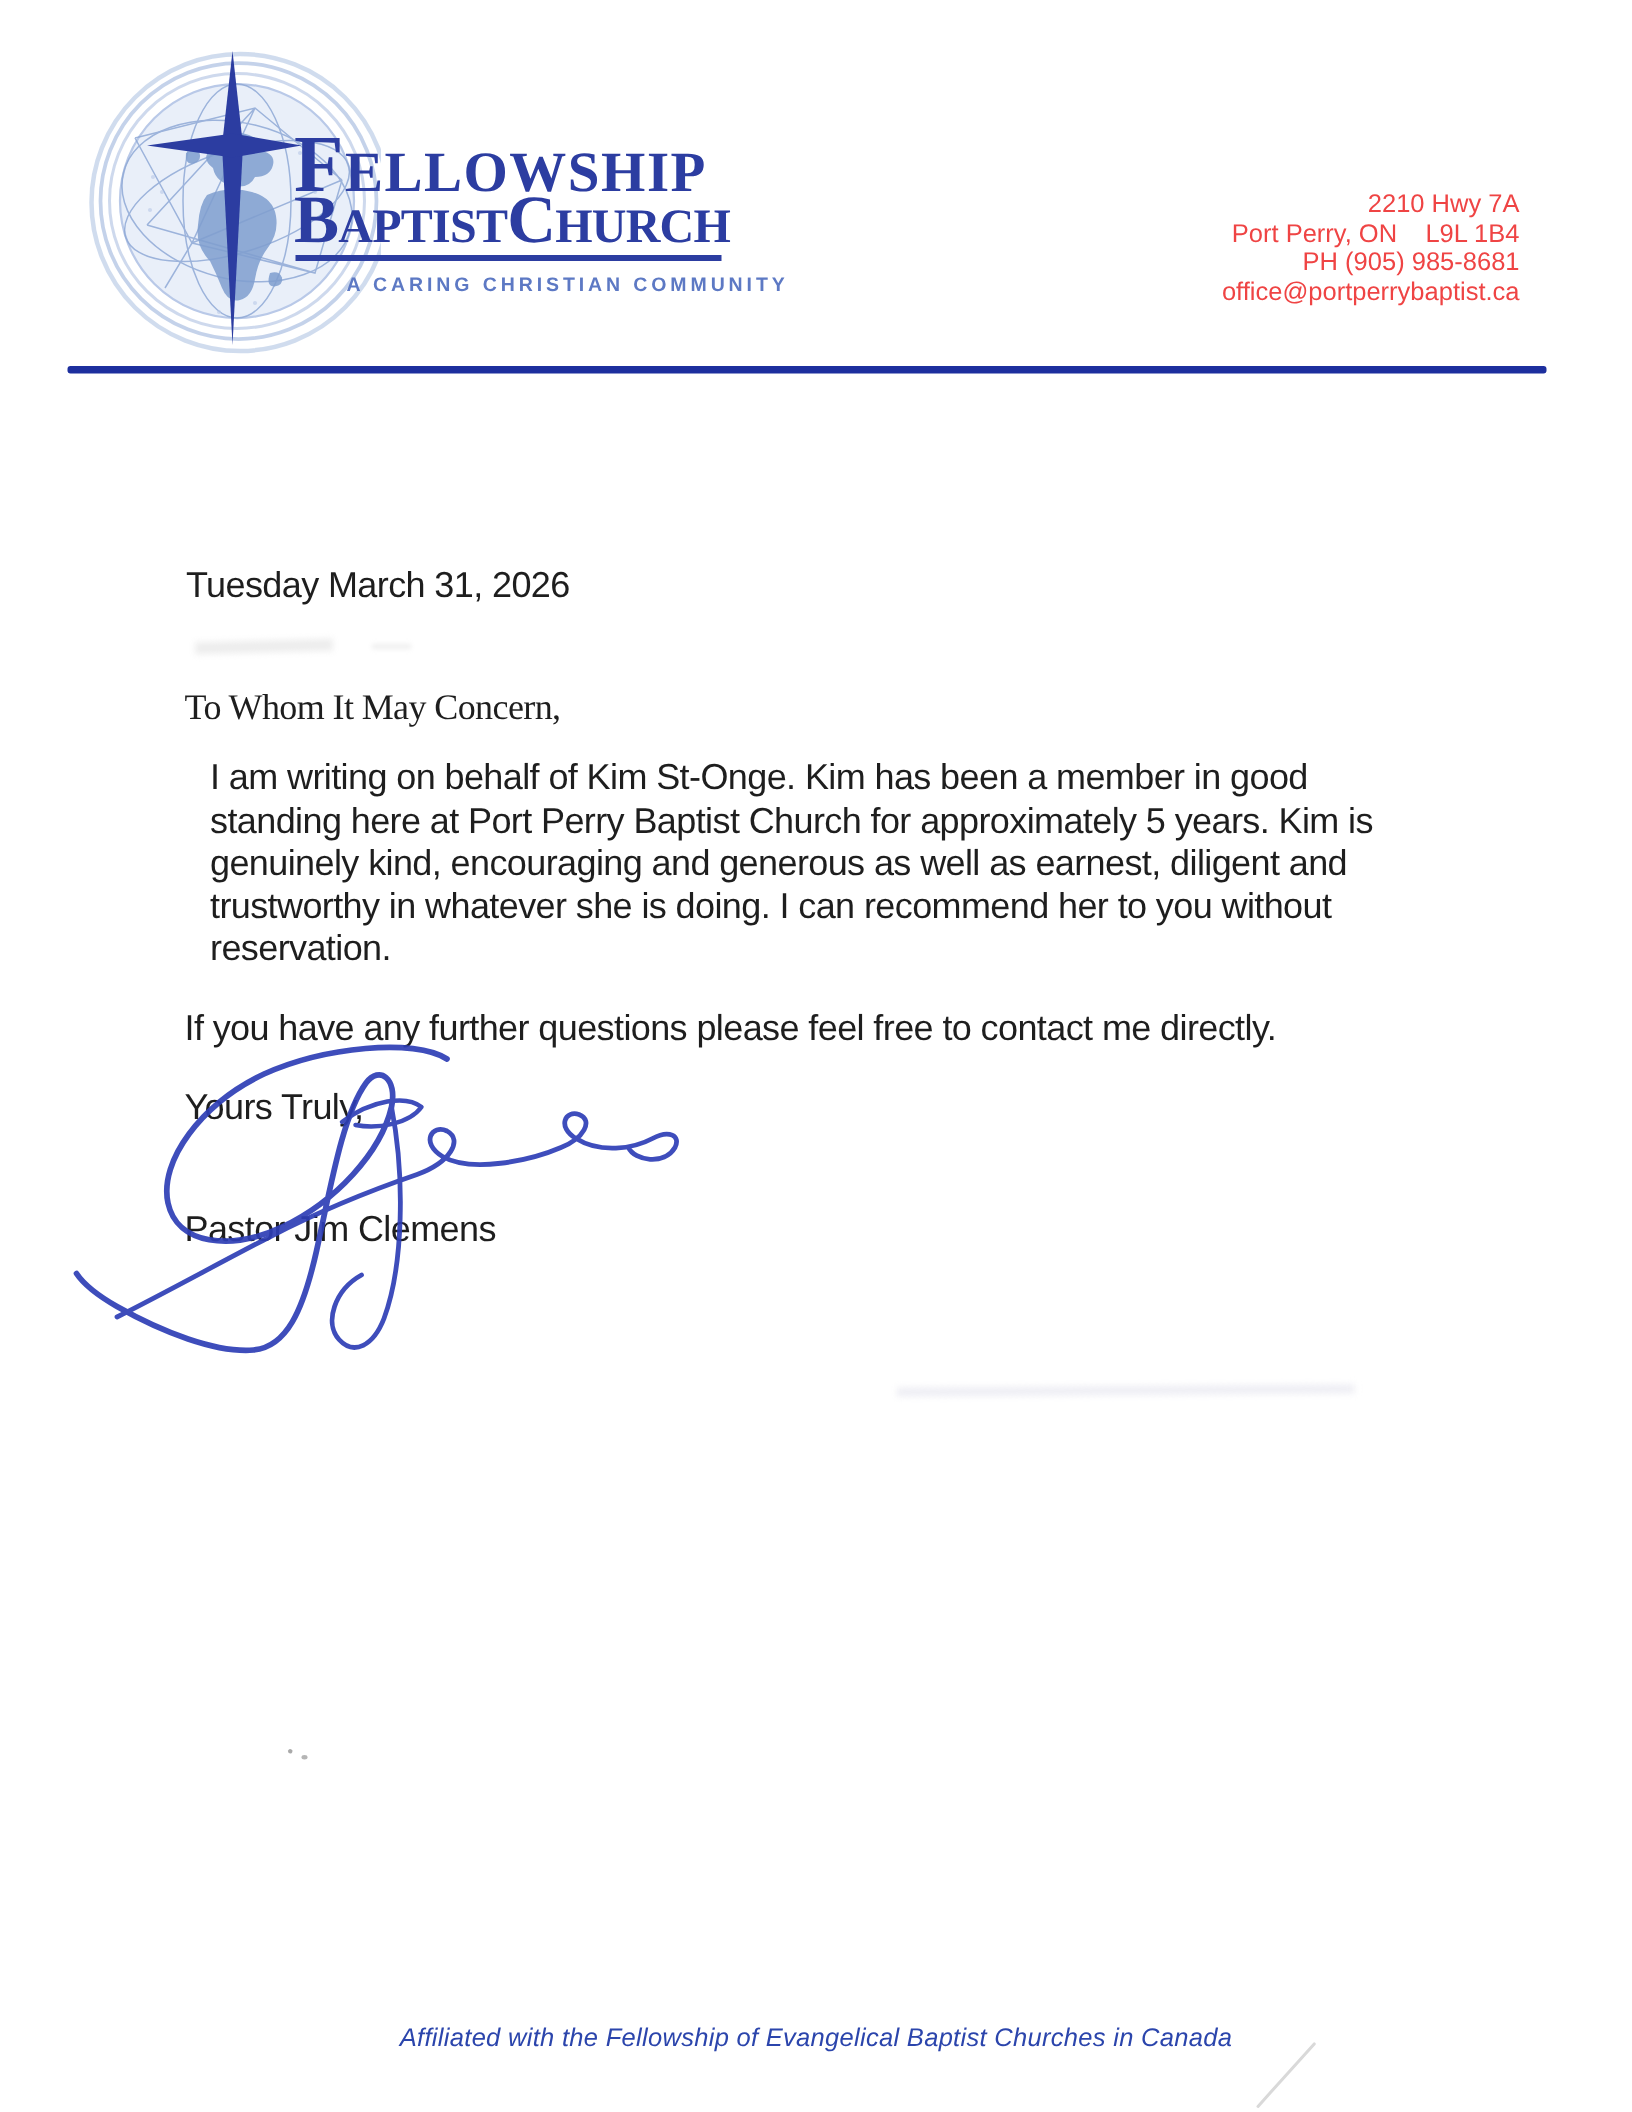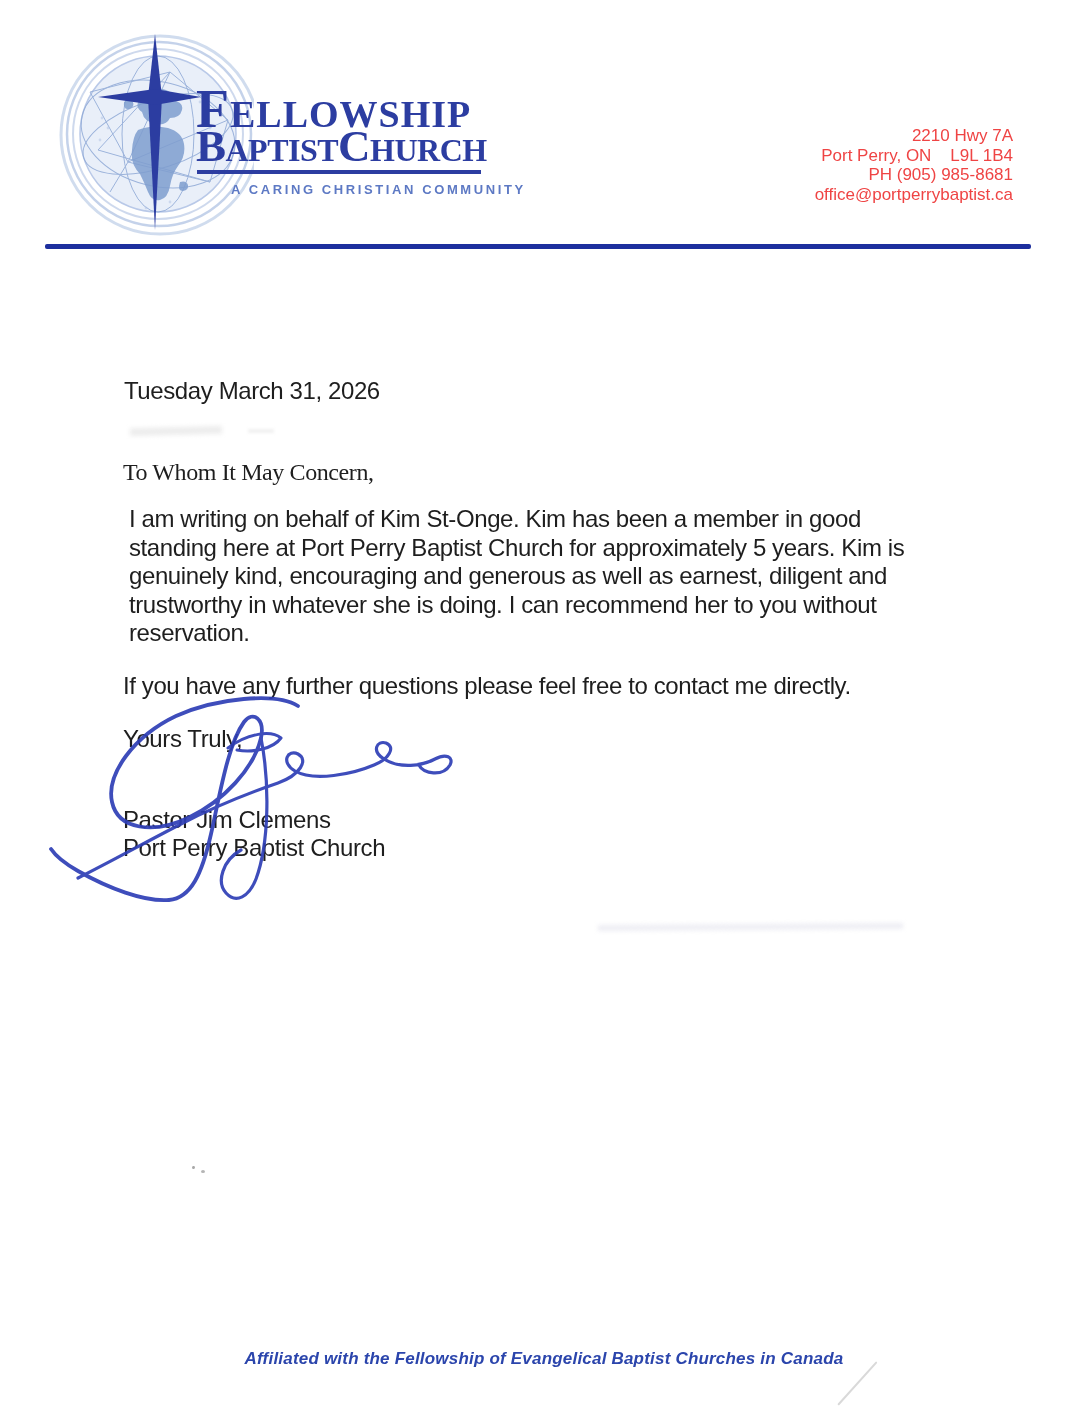--- a/index.html
+++ b/index.html
@@ -23,29 +23,29 @@
   .address-block{
     top:126px;right:75px;text-align:right;
     font-size:17px;line-height:19.5px;color:#ef4444;
     white-space:pre-line;
   }
   .header-rule{left:45px;top:244px;width:986px;height:5px;background:#1d2f9e;border-radius:2px;}
   
   .bodytext{font-size:24px;line-height:28.5px;letter-spacing:-0.4px;color:#1e1e1e;}
   .date-line{left:124px;top:377px;}
   .salutation{left:123px;top:458px;font-family:Liberation Serif, serif;}
-  .para1{left:129px;top:505px;width:820px;white-space:pre-line;}
+  .para1{left:140px;top:505px;width:820px;white-space:pre-line;}
   .para2{left:123px;top:672px;width:820px;}
   .closing{left:123px;top:725px;}
   .signer-block{left:123px;top:806px;line-height:27.5px;}
   .signature-svg{left:50px;top:692px;width:420px;height:216px;overflow:visible;z-index:3;}
   
   .footer-line{
     left:0;top:1349px;width:100%;text-align:center;
-    font-size:17px;font-style:italic;letter-spacing:0.2px;color:#2b45ac;font-weight:bold;
+    font-size:17px;font-style:italic;letter-spacing:0.2px;color:#2b45ac;
   }
   
   .smudge1{left:130px;top:427px;width:92px;height:8px;background:#ededed;filter:blur(2px);transform:rotate(-1.5deg);}
   .smudge1b{left:248px;top:429px;width:26px;height:4px;background:#f1f1f1;filter:blur(1.5px);}
   .smudge2{left:598px;top:924px;width:305px;height:6px;background:#eeeef4;filter:blur(2px);transform:rotate(-0.4deg);}
   .speck-a{left:192px;top:1166px;width:3px;height:3px;background:#a9a9a9;border-radius:50%;transform:rotate(20deg);}
   .speck-b{left:201px;top:1170px;width:4px;height:3px;background:#b5b5b5;border-radius:50%;}
   .scratch{left:838px;top:1404px;width:58px;height:2px;background:#d9d9d9;transform:rotate(-48deg);transform-origin:left center;border-radius:1px;}
 </style>
 </head>
@@ -129,21 +129,20 @@
       <g fill="none" stroke="#2e3eb6" stroke-linecap="round" stroke-linejoin="round" opacity="0.92">
         <path stroke-width="3.8" d="M248 14 C226 0 166 6 126 24 C84 44 56 82 62 110 C68 138 104 142 138 126 C174 109 204 76 211 46 C215 27 203 18 194 30 C178 52 170 102 161 142 C152 182 141 206 119 208 C94 210 58 196 28 179 C14 171 5 163 1 157"></path>
         <path stroke-width="3" d="M178 56 C198 41 221 38 231 46 C223 57 202 61 187 58"></path>
         <path stroke-width="3.2" d="M28 186 C60 170 96 150 131 132 C162 116 196 102 228 91 C250 83 259 68 248 62 C238 57 230 70 245 79 C264 90 303 82 324 73 C339 67 346 55 336 51 C327 48 321 59 334 67 C350 77 372 74 385 67 C396 61 404 65 400 73 C393 85 373 82 369 73"></path>
         <path stroke-width="3.2" d="M211 46 C220 92 219 152 206 187 C199 205 186 212 176 201 C166 190 173 168 191 158"></path>
       </g>
     </svg>
 
     <div class="abs bodytext signer-block">
       <div>Pastor Jim Clemens</div>
-      <div>Port Perry Baptist Church</div>
     </div>
 
     <div class="abs smudge2"></div>
     <div class="abs speck-a"></div>
     <div class="abs speck-b"></div>
   </div>
 
   <div class="abs footer-line">Affiliated with the Fellowship of Evangelical Baptist Churches in Canada</div>
   <div class="abs scratch"></div>
 

